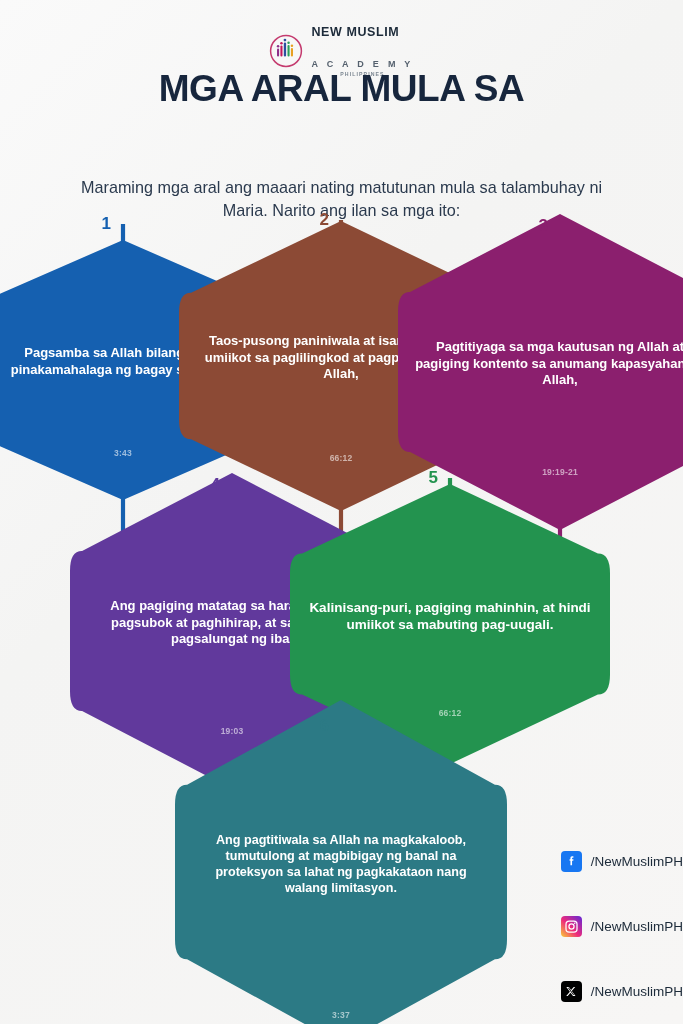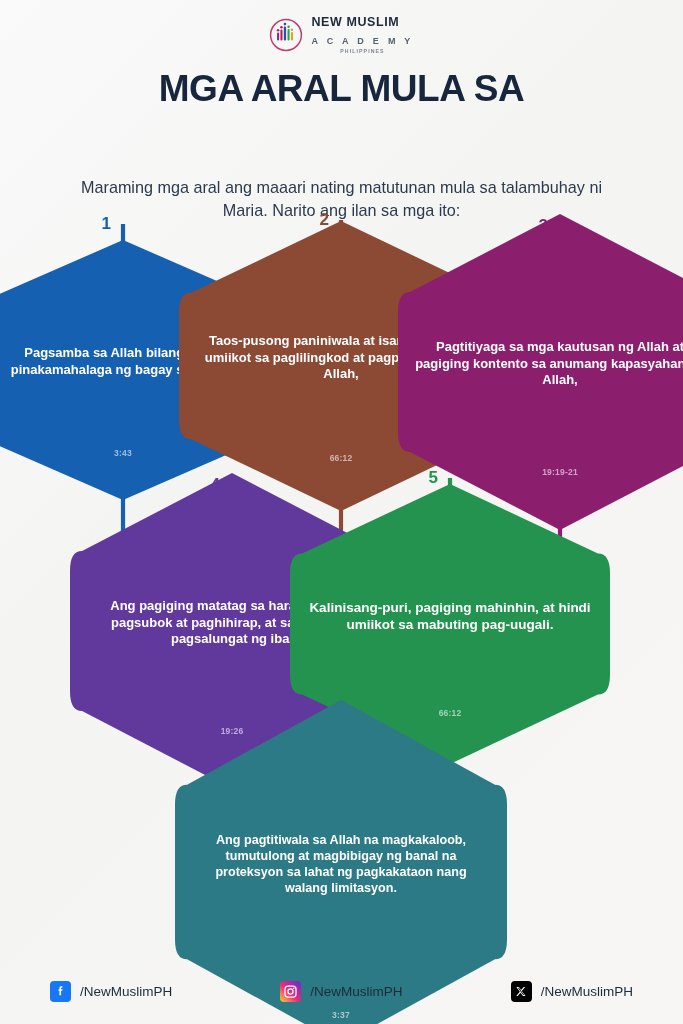--- a/index.html
+++ b/index.html
@@ -18,33 +18,33 @@
     position: relative;
     width: 683px;
     height: 1024px;
     background: linear-gradient(135deg,#fafafa 0%,#f4f4f3 40%,#f7f6f5 100%);
     overflow: hidden;
   }
 
   
   .logo-wrap {
     position: absolute;
-    top: 16px; left: 0; right: 0;
+    top: 26px; left: 0; right: 0;
     display: flex; justify-content: center; align-items: center;
     gap: 8px;
   }
   .logo-mark { width: 34px; height: 34px; flex: 0 0 34px; }
   .logo-text { display: flex; flex-direction: column; align-items: flex-start; line-height: 1; }
   .logo-l1 {
     font-size: 12.5px; font-weight: 700; letter-spacing: 0.6px;
     color: #1d2b3a;
   }
   .logo-l2 {
     font-size: 9px; font-weight: 600; letter-spacing: 3.3px;
-    color: #55616e; margin-top: 8px;
+    color: #55616e; margin-top: 21px;
   }
   .logo-l3 {
     font-size: 5.2px; font-weight: 700; letter-spacing: 1.1px;
     color: #7b8691; margin-top: 3px; align-self: center;
   }
 
   
   .title-1 {
     position: absolute; top: 68px; left: 0; right: 0;
     text-align: center;
@@ -91,21 +91,22 @@
     font-size: 17px;
     font-weight: 600;
     text-align: right;
   }
 
   
   .footer {
     position: absolute;
     bottom: 22px; left: 0; right: 0;
     display: flex; justify-content: center; align-items: flex-end;
-    gap: 108px;
+    gap: 44px;
+    flex-direction: column;
   }
   .social {
     display: flex; align-items: center; gap: 9px;
   }
   .social-ico {
     width: 21px; height: 21px; flex: 0 0 21px;
     border-radius: 4px;
     display: flex; align-items: center; justify-content: center;
   }
   .ico-fb { background: #1877F2; }
@@ -193,21 +194,21 @@
           <path d="M 48 111.64 L 150 49 L 252 111.64" fill="none" stroke="#61399C" stroke-width="4.2" stroke-linecap="square" stroke-linejoin="miter"></path>
           <line x1="150" y1="49" x2="150" y2="19" stroke="#61399C" stroke-width="4.2" stroke-linecap="butt"></line>
           <line x1="252" y1="127.64" x2="252" y2="202.36" stroke="#61399C" stroke-width="4.2" stroke-linecap="butt"></line>
           <path d="M 48 218.36 L 150 281 L 252 218.36" fill="none" stroke="#61399C" stroke-width="4.2" stroke-linecap="square" stroke-linejoin="miter"></path>
           <line x1="150" y1="281" x2="150" y2="339" stroke="#61399C" stroke-width="4.2" stroke-linecap="butt"></line>
           <circle cx="150" cy="344" r="7.2" fill="#61399C"></circle>
           <path d="M 150 7 L 299.9 85.04 Q 312 84.84 312 104.84 L 312 225.16 Q 312 245.16 299.9 244.96 L 150 323 L 0.10000000000000142 244.96 Q -12 245.16 -12 225.16 L -12 104.84 Q -12 84.84 0.10000000000000142 85.04 Z" fill="#61399C"></path>
         </svg>
         <div class="hex-num" style="color: rgb(97, 57, 156); left: 94px; top: 9px; width: 44px;">4</div>
         <div class="hex-label" style="font-size: 13px; left: 0px; top: 0px; height: 330px; display: flex; align-items: center; justify-content: center; flex-direction: column; padding-left: 0px; padding-right: 0px; margin-top: -8px;">Ang pagiging matatag sa harap ng mga pagsubok at paghihirap, at sa harap ng pagsalungat ng iba.</div>
-        <div class="hex-ref" style="left: 0px; top: 259.8px;">19:26</div>
+        <div class="hex-ref" style="left: 0px; top: 259.8px;">19:03</div>
       </div>
       <div class="node" style="left: 300px; top: 459px; width: 300px; height: 330px;">
         <svg width="300" height="420" viewBox="0 0 300 420">
           <path d="M 48 111.64 L 150 49 L 252 111.64" fill="none" stroke="#23934F" stroke-width="4.2" stroke-linecap="square" stroke-linejoin="miter"></path>
           <line x1="150" y1="49" x2="150" y2="19" stroke="#23934F" stroke-width="4.2" stroke-linecap="butt"></line>
           <line x1="48" y1="127.64" x2="48" y2="202.36" stroke="#23934F" stroke-width="4.2" stroke-linecap="butt"></line>
           <line x1="252" y1="127.64" x2="252" y2="202.36" stroke="#23934F" stroke-width="4.2" stroke-linecap="butt"></line>
           <path d="M 48 218.36 L 150 281 L 252 218.36" fill="none" stroke="#23934F" stroke-width="4.2" stroke-linecap="square" stroke-linejoin="miter"></path>
           <line x1="150" y1="281" x2="150" y2="339" stroke="#23934F" stroke-width="4.2" stroke-linecap="butt"></line>
           <circle cx="150" cy="344" r="7.2" fill="#23934F"></circle>

